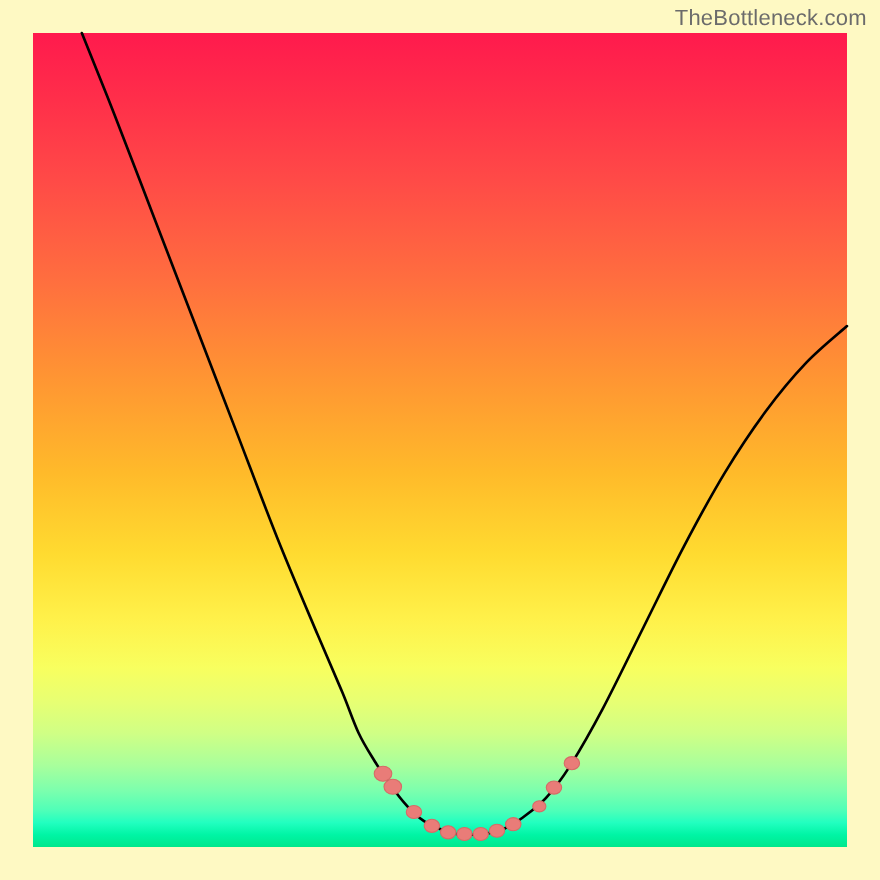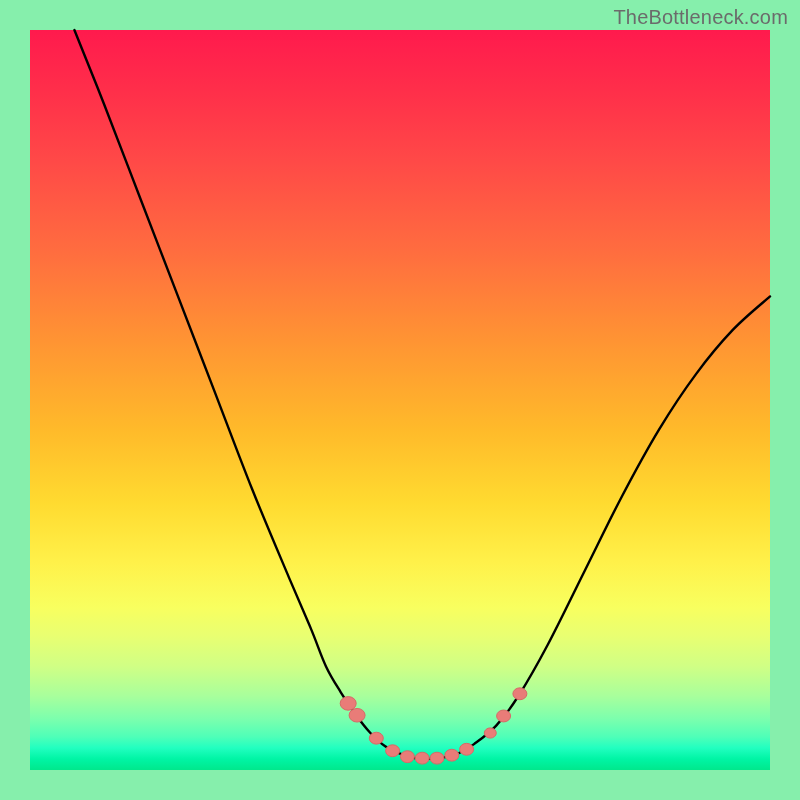--- a/index.html
+++ b/index.html
@@ -10,21 +10,21 @@
     background: #000;
     overflow: hidden;
     font-family: Arial, Helvetica, sans-serif;
   }
   .frame {
     position: absolute;
     left: 0;
     top: 0;
     width: 800px;
     height: 800px;
-    background: #86efac;
+    background: #fef9c3;
   }
   .plot {
     position: absolute;
     left: 30px;
     top: 30px;
     width: 740px;
     height: 740px;
     
     background: linear-gradient(
       to bottom,

